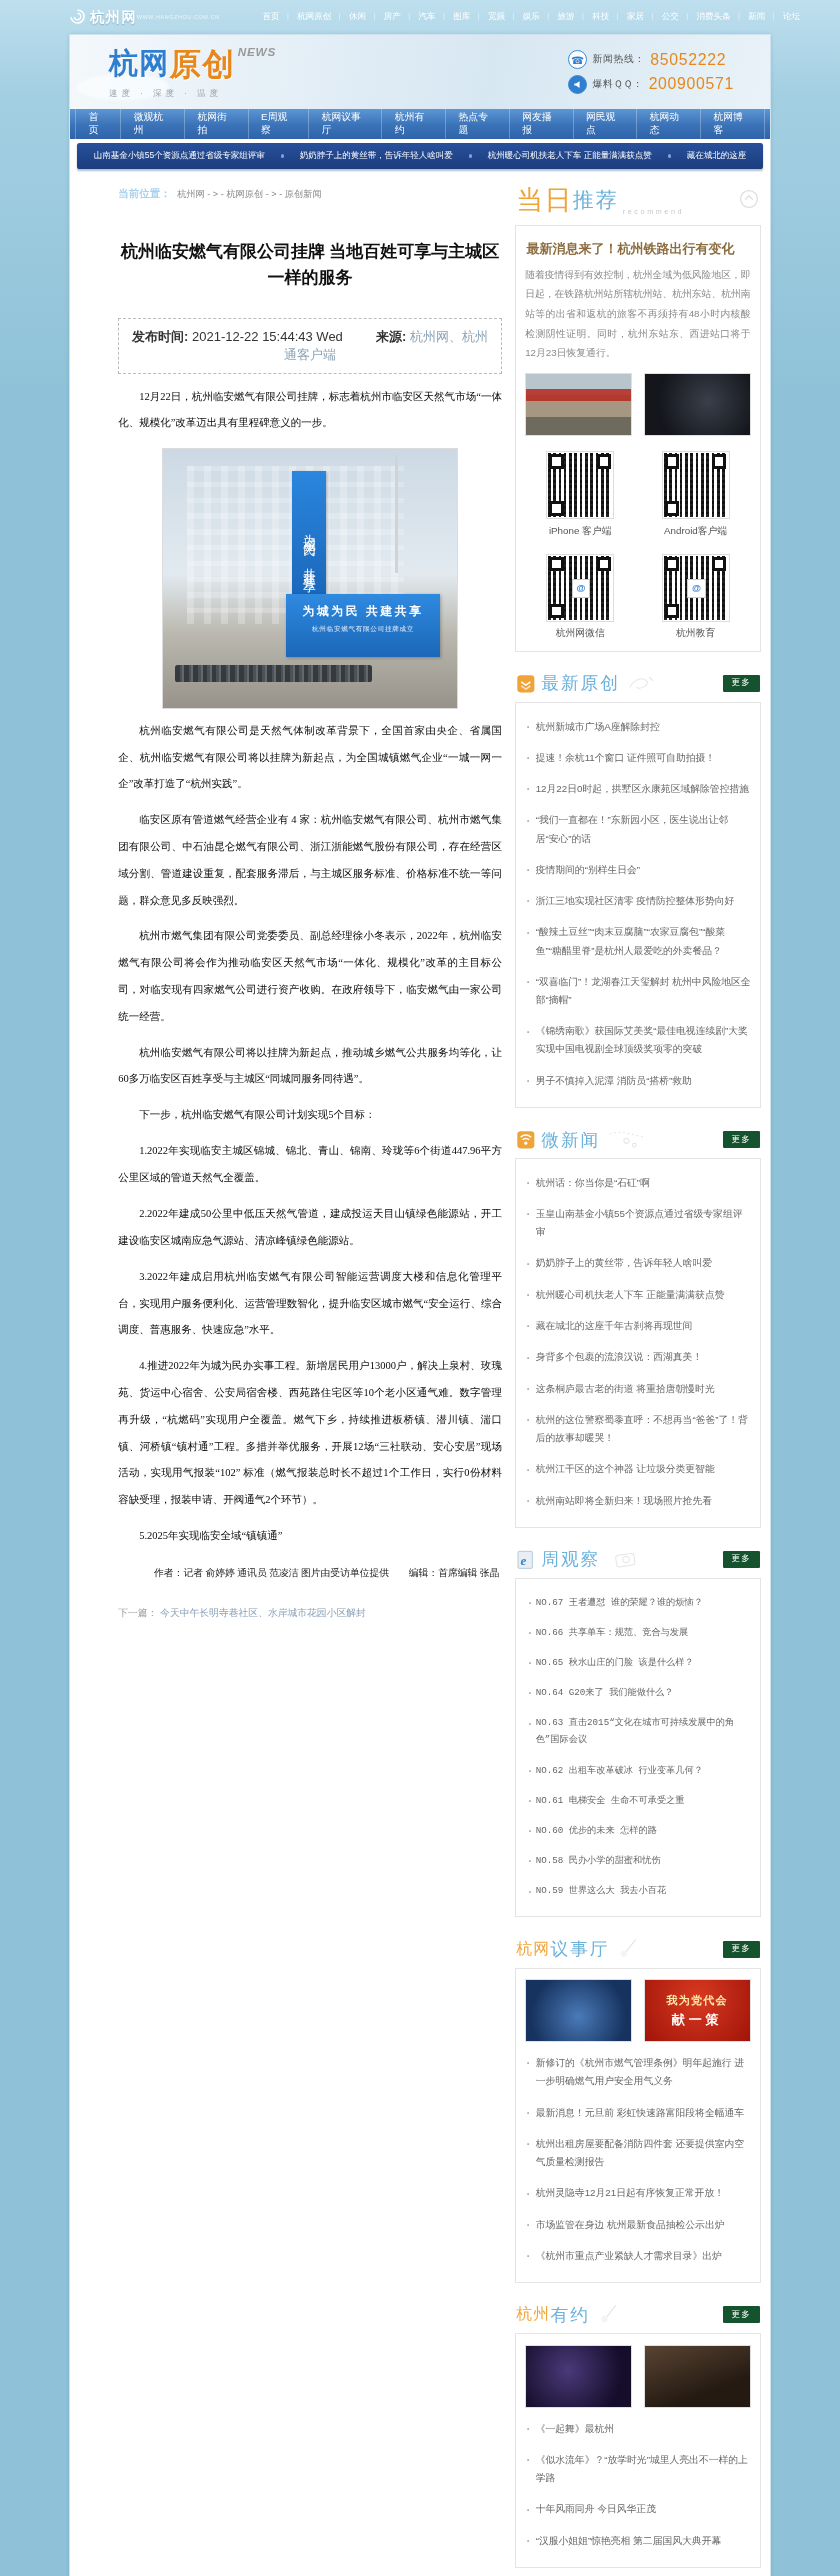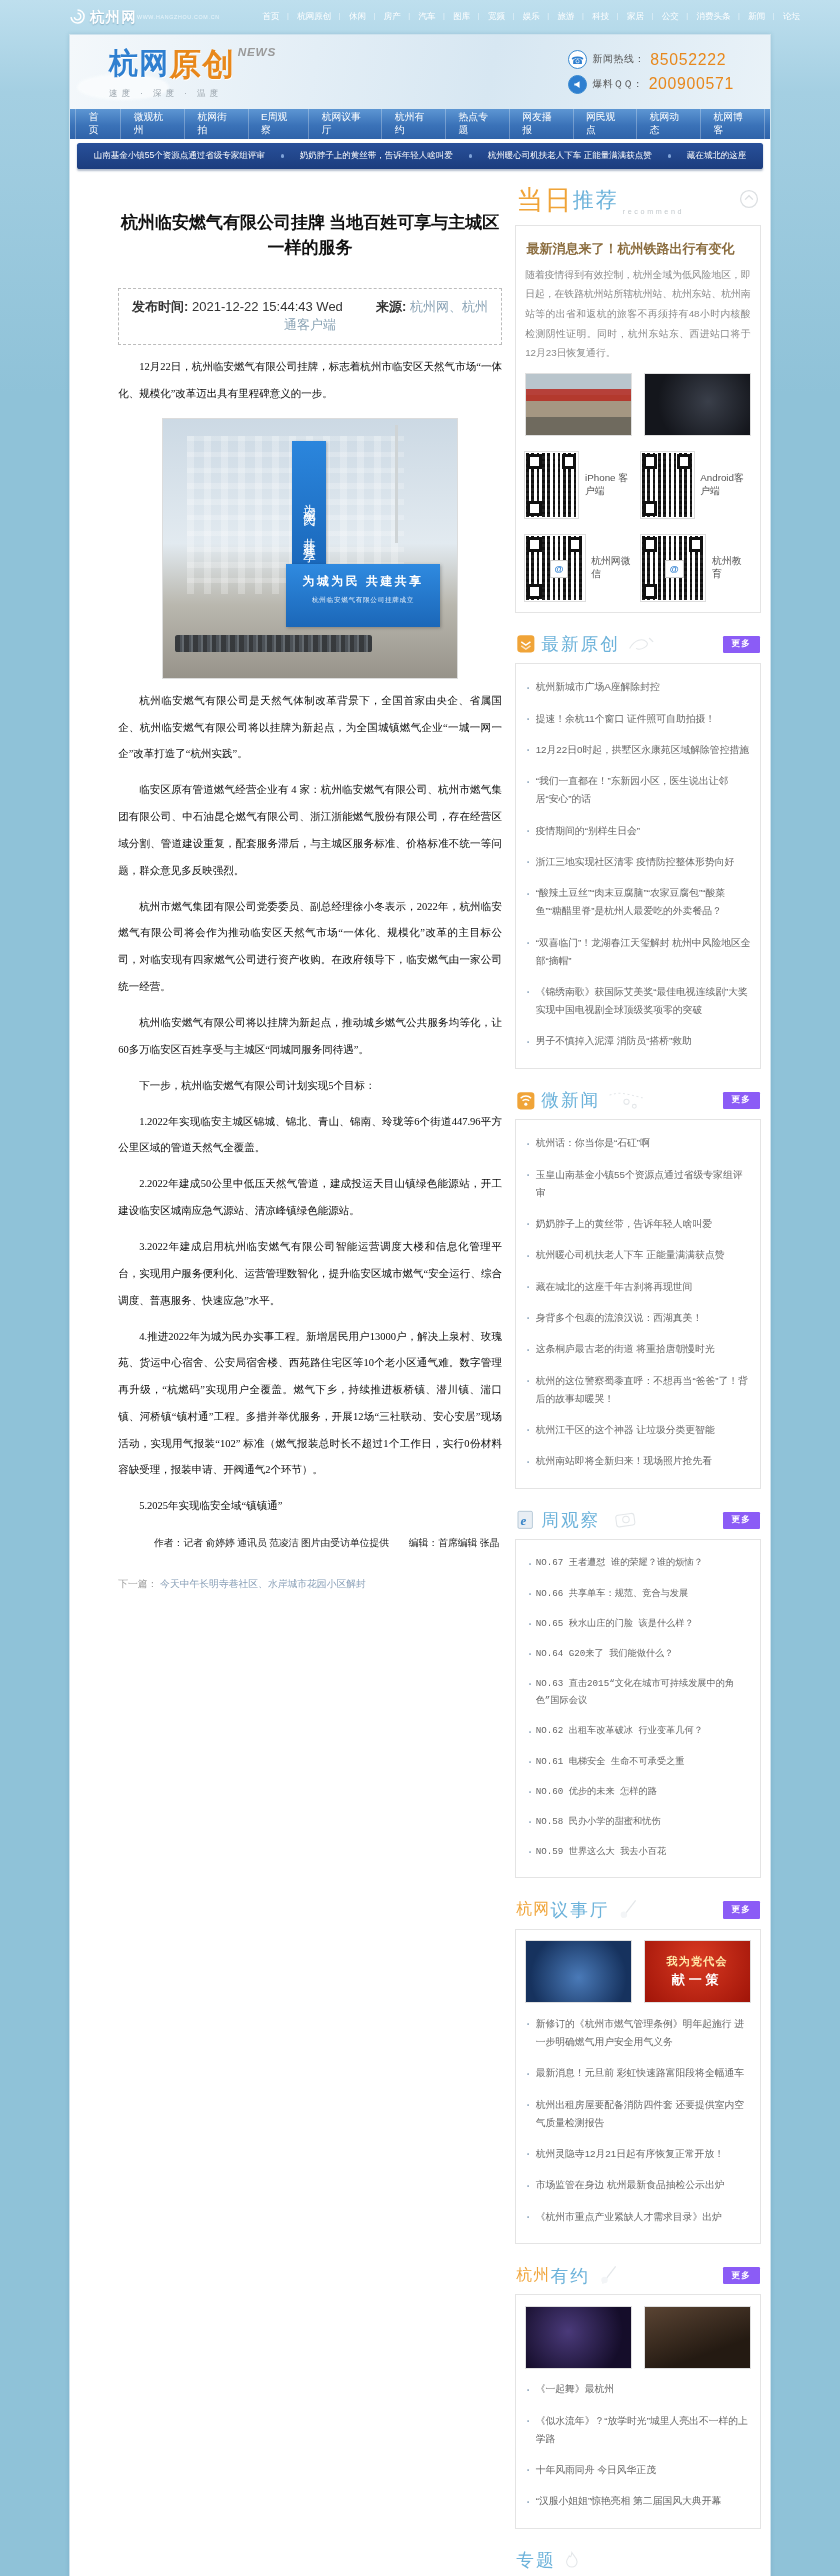--- a/index.html
+++ b/index.html
@@ -68,35 +68,35 @@
   .author-line { text-align:right; font-size:9.8px; color:#222; margin-top:17px; padding-right:2.6px; font-family:"Liberation Serif","DejaVu Serif",serif; }
   .next-row { margin-top:27.6px; font-size:9.8px; }
   .next-row .nl { color:#9a9a9a; }
   .next-row a { color:#8aa0b8; text-decoration:none; }
   
   .sec-head { display:flex; align-items:center; margin:3.9px 1.3px 6.6px 1.3px; }
   .sec-head .ttl-accent { font-size:15.8px; color:#f0a438; letter-spacing:1.3px; }
   .sec-head .ttl-main { font-size:17.7px; color:#6cb2da; letter-spacing:2px; }
   .sec-head .sub { font-size:7.2px; color:#c3c9cd; letter-spacing:2.6px; margin-left:3.9px; align-self:flex-end; margin-bottom:2px; }
   .sec-head .spacer { flex:1; }
-  .more-btn { background:#8b5cf6; color:#fff; font-size:8.5px; padding:2.6px 8.5px; border-radius:1.3px; text-decoration:none; letter-spacing:1.3px;font-weight:bold; }
+  .more-btn { background:#14532d; color:#fff; font-size:8.5px; padding:2.6px 8.5px; border-radius:1.3px; text-decoration:none; letter-spacing:1.3px; }
   .sec-icon { width:19.7px; height:19.7px; margin-right:5.3px; flex:0 0 auto; }
   .doodle { margin-left:6.6px; opacity:.65; }
   .side-box { border:0.7px solid #e4e4e4; background:#fff; padding:7.9px 9.2px 10.5px 9.2px; margin-bottom:19.7px; }
   .rec-headline { font-size:13px; font-weight:bold; color:#8b6d3f; line-height:1.5; margin:5.3px 1.3px 6.6px 1.3px; }
   .rec-body { font-size:9.8px; color:#8a8a8a; line-height:2.0; text-align:justify; }
   .thumb-row { display:flex; justify-content:space-between; margin-top:10.5px; }
   .thumb { width:107px; height:63px; border:0.7px solid #e0e0e0; position:relative; overflow:hidden; }
   .thumb .red-band { position:absolute; top:14.4px; left:0; right:0; height:11.8px; background:#b5281e; opacity:.85; }
   .poster-red { background:radial-gradient(circle at 50% 30%,#d93a22,#a01408); display:flex; flex-direction:column; align-items:center; justify-content:center; gap:2.6px; }
   .poster-red .p1 { color:#ffe9a8; font-size:11px; font-weight:bold; letter-spacing:1.3px; }
   .poster-red .p2 { color:#fff; font-size:13px; font-weight:bold; letter-spacing:3.9px; font-family:"Liberation Serif","DejaVu Serif",serif; }
   
   .qr-grid { display:grid; grid-template-columns:1fr 1fr; gap:17px 5.3px; margin-top:15.8px; justify-items:center; }
-  .qr-cell { display:flex; flex-direction:row; align-items:center; gap:6.6px; }
+  .qr-cell { display:flex; flex-direction:column; align-items:center; gap:6.6px; }
   .qr { width:66px; height:66px; position:relative; background-image:repeating-linear-gradient(0deg,#111 0 2.6px,transparent 2.6px 5.3px),repeating-linear-gradient(90deg,#111 0 2.6px,#fff 2.6px 5.3px); background-blend-mode:screen; border:1.3px solid #fff; outline:0.7px solid #ddd; }
   .qr i { position:absolute; width:14.4px; height:14.4px; border:3.3px solid #111; background:#fff; }
   .qr i.tl { top:1.3px; left:1.3px; } .qr i.tr { top:1.3px; right:1.3px; } .qr i.bl { bottom:1.3px; left:1.3px; }
   .qr .logo-dot { position:absolute; top:23.6px; left:23.6px; width:18.4px; height:18.4px; background:#fff; border:0.7px solid #ccc; display:flex; align-items:center; justify-content:center; color:#2e7fd0; font-size:9.2px; font-weight:bold; }
   .qr-label { font-size:9.8px; color:#555; }
   
   .side-list { list-style:none; }
   .side-list li { position:relative; padding:6.6px 0 6.6px 10.5px; font-size:9.8px; color:#666; line-height:1.85; }
   .side-list li::before { content:"·"; position:absolute; left:1.3px; top:5.9px; color:#9ab0c4; font-weight:bold; font-size:11.8px; }
   .week-list li { font-family:"Liberation Mono","DejaVu Sans Mono",monospace; font-size:9.2px; }
@@ -186,20 +186,24 @@
     <a>奶奶脖子上的黄丝带，告诉年轻人啥叫爱</a>
       <span class="dot"></span>
     <a>杭州暖心司机扶老人下车 正能量满满获点赞</a>
       <span class="dot"></span>
     <a>藏在城北的这座</a>
   </div>
 
   <div class="content">
 
     <div class="main-col">
+      <div class="breadcrumb">
+        <span class="loc">当前位置：</span>
+        <span class="path">杭州网 - &gt; - 杭网原创 - &gt; - 原创新闻</span>
+      </div>
 
       <h1 class="art-title">杭州临安燃气有限公司挂牌 当地百姓可享与主城区一样的服务</h1>
 
       <div class="infobar">
         <span class="lbl">发布时间:</span>
         <span>2021-12-22 15:44:43 Wed</span>
         <span class="gap"></span>
         <span class="lbl">来源:</span>
         <span class="src">杭州网、杭州通客户端</span>
       </div>

